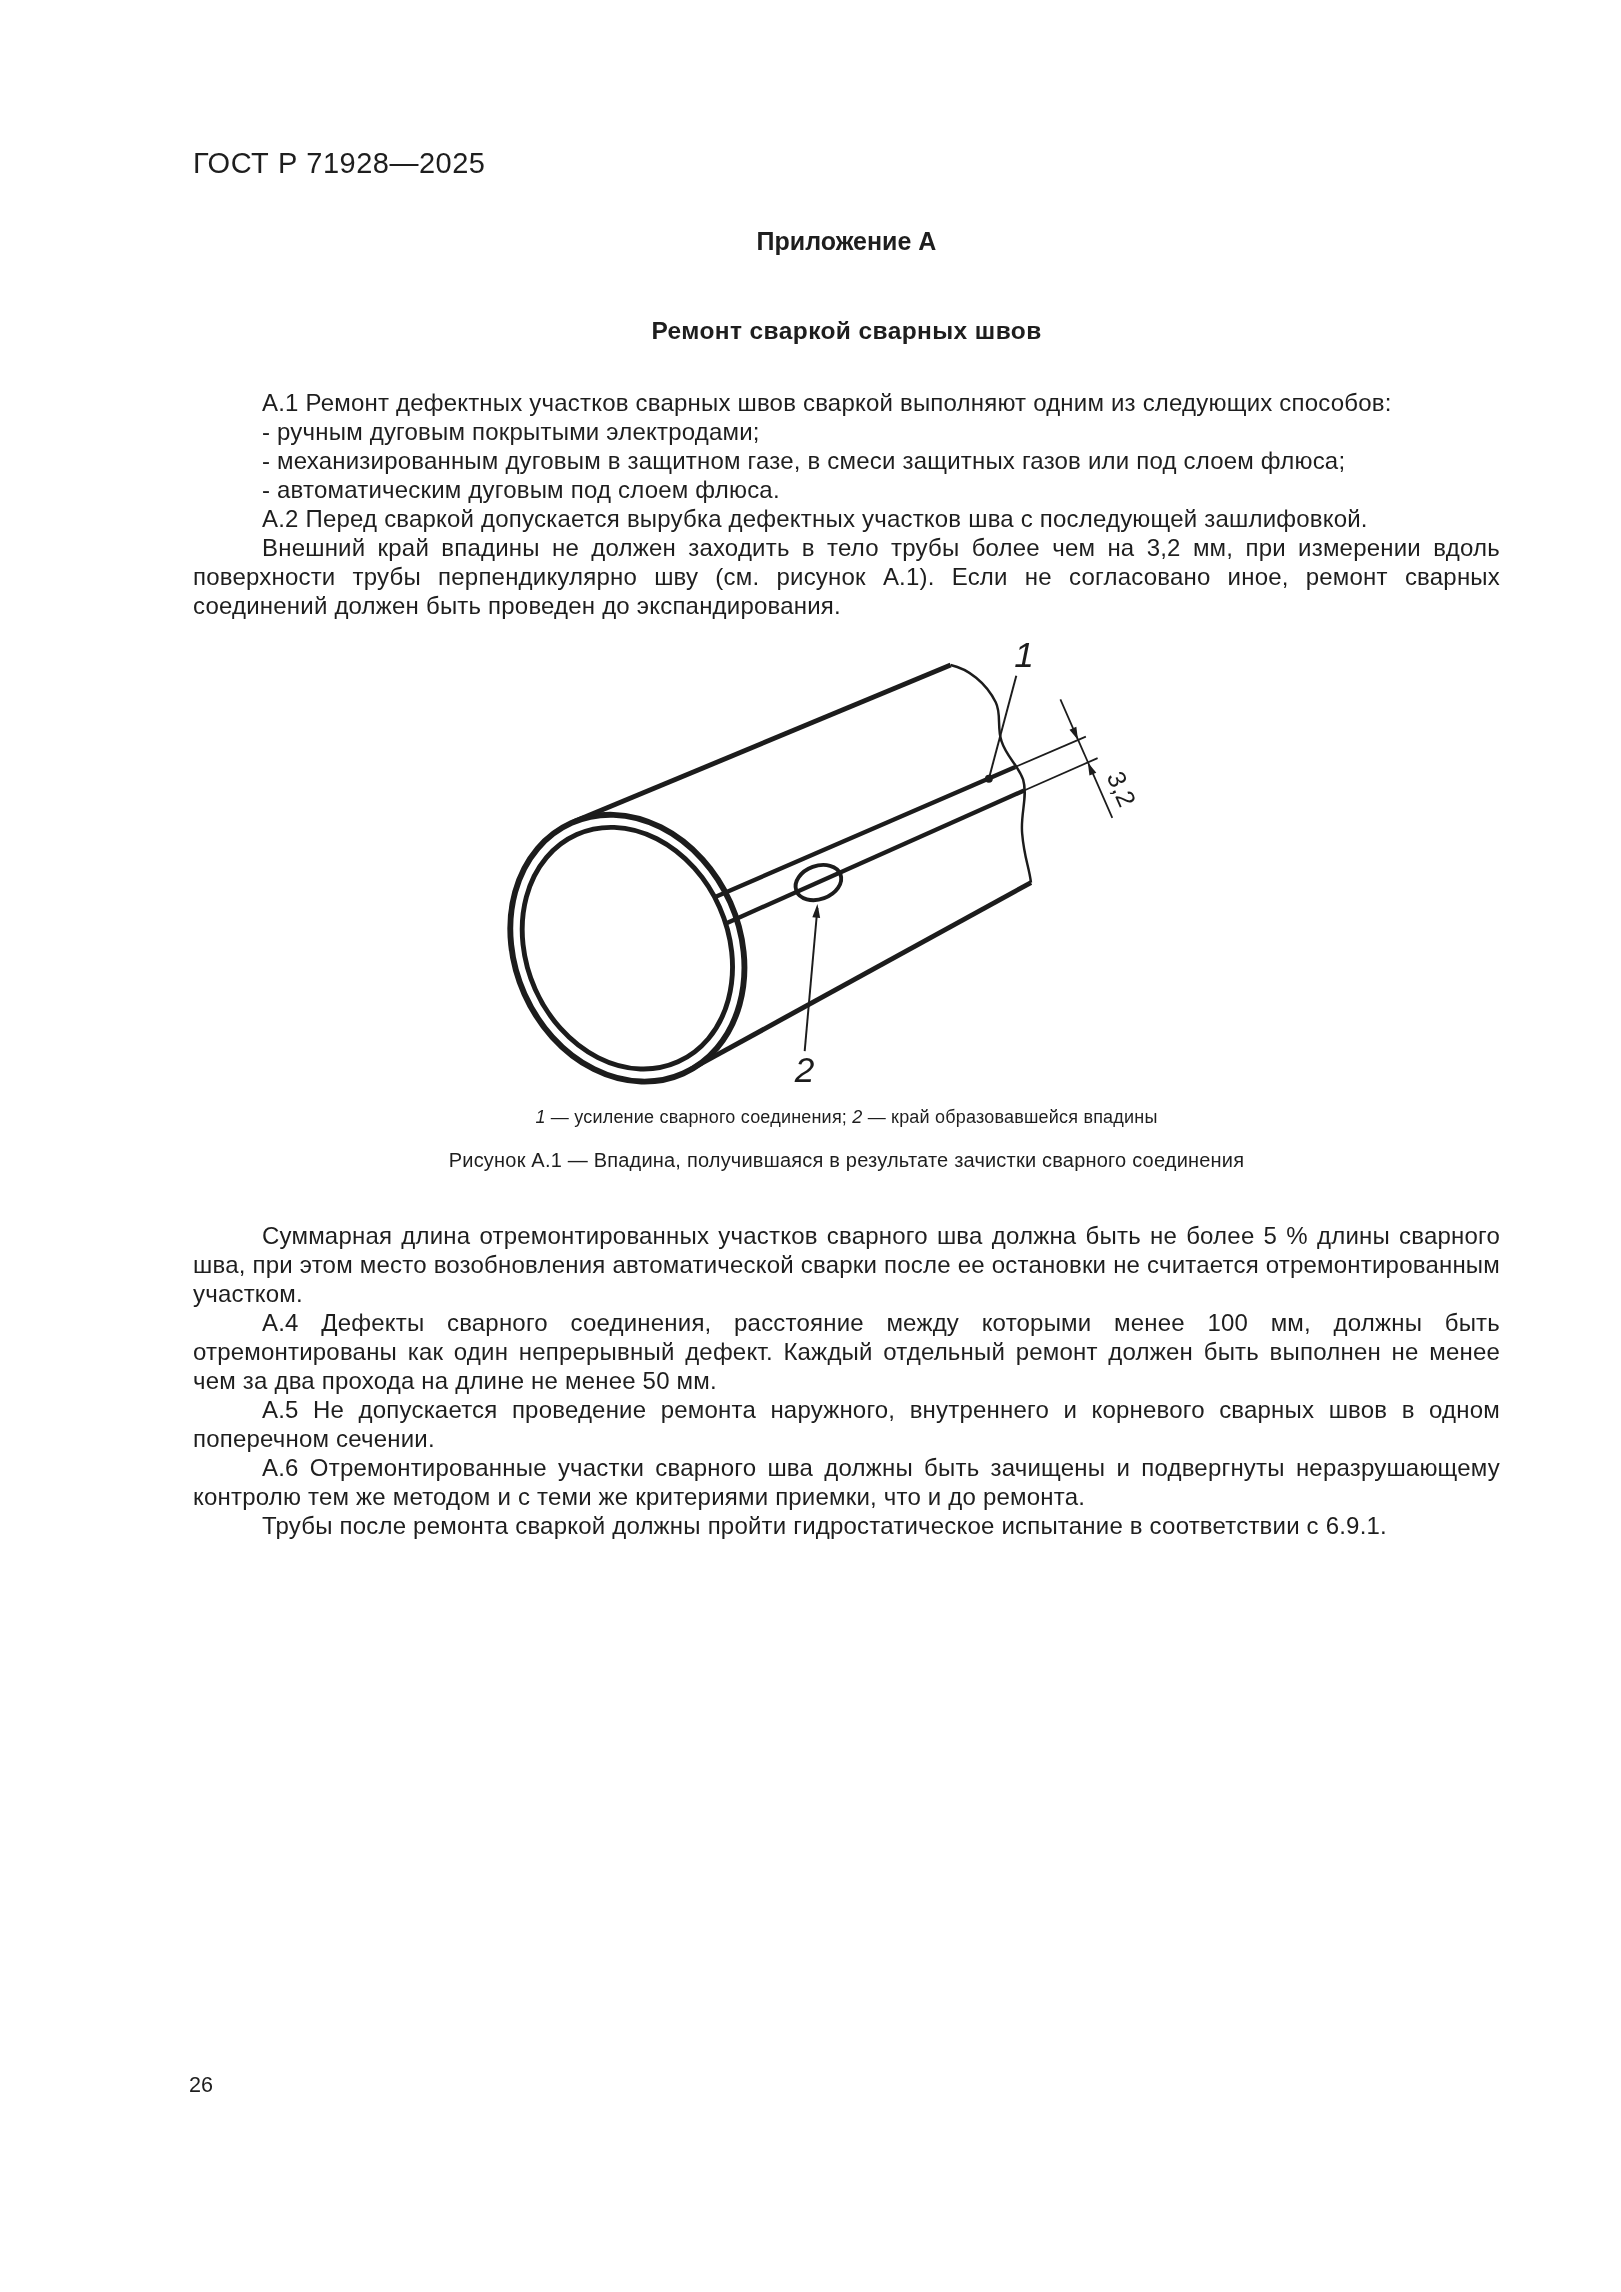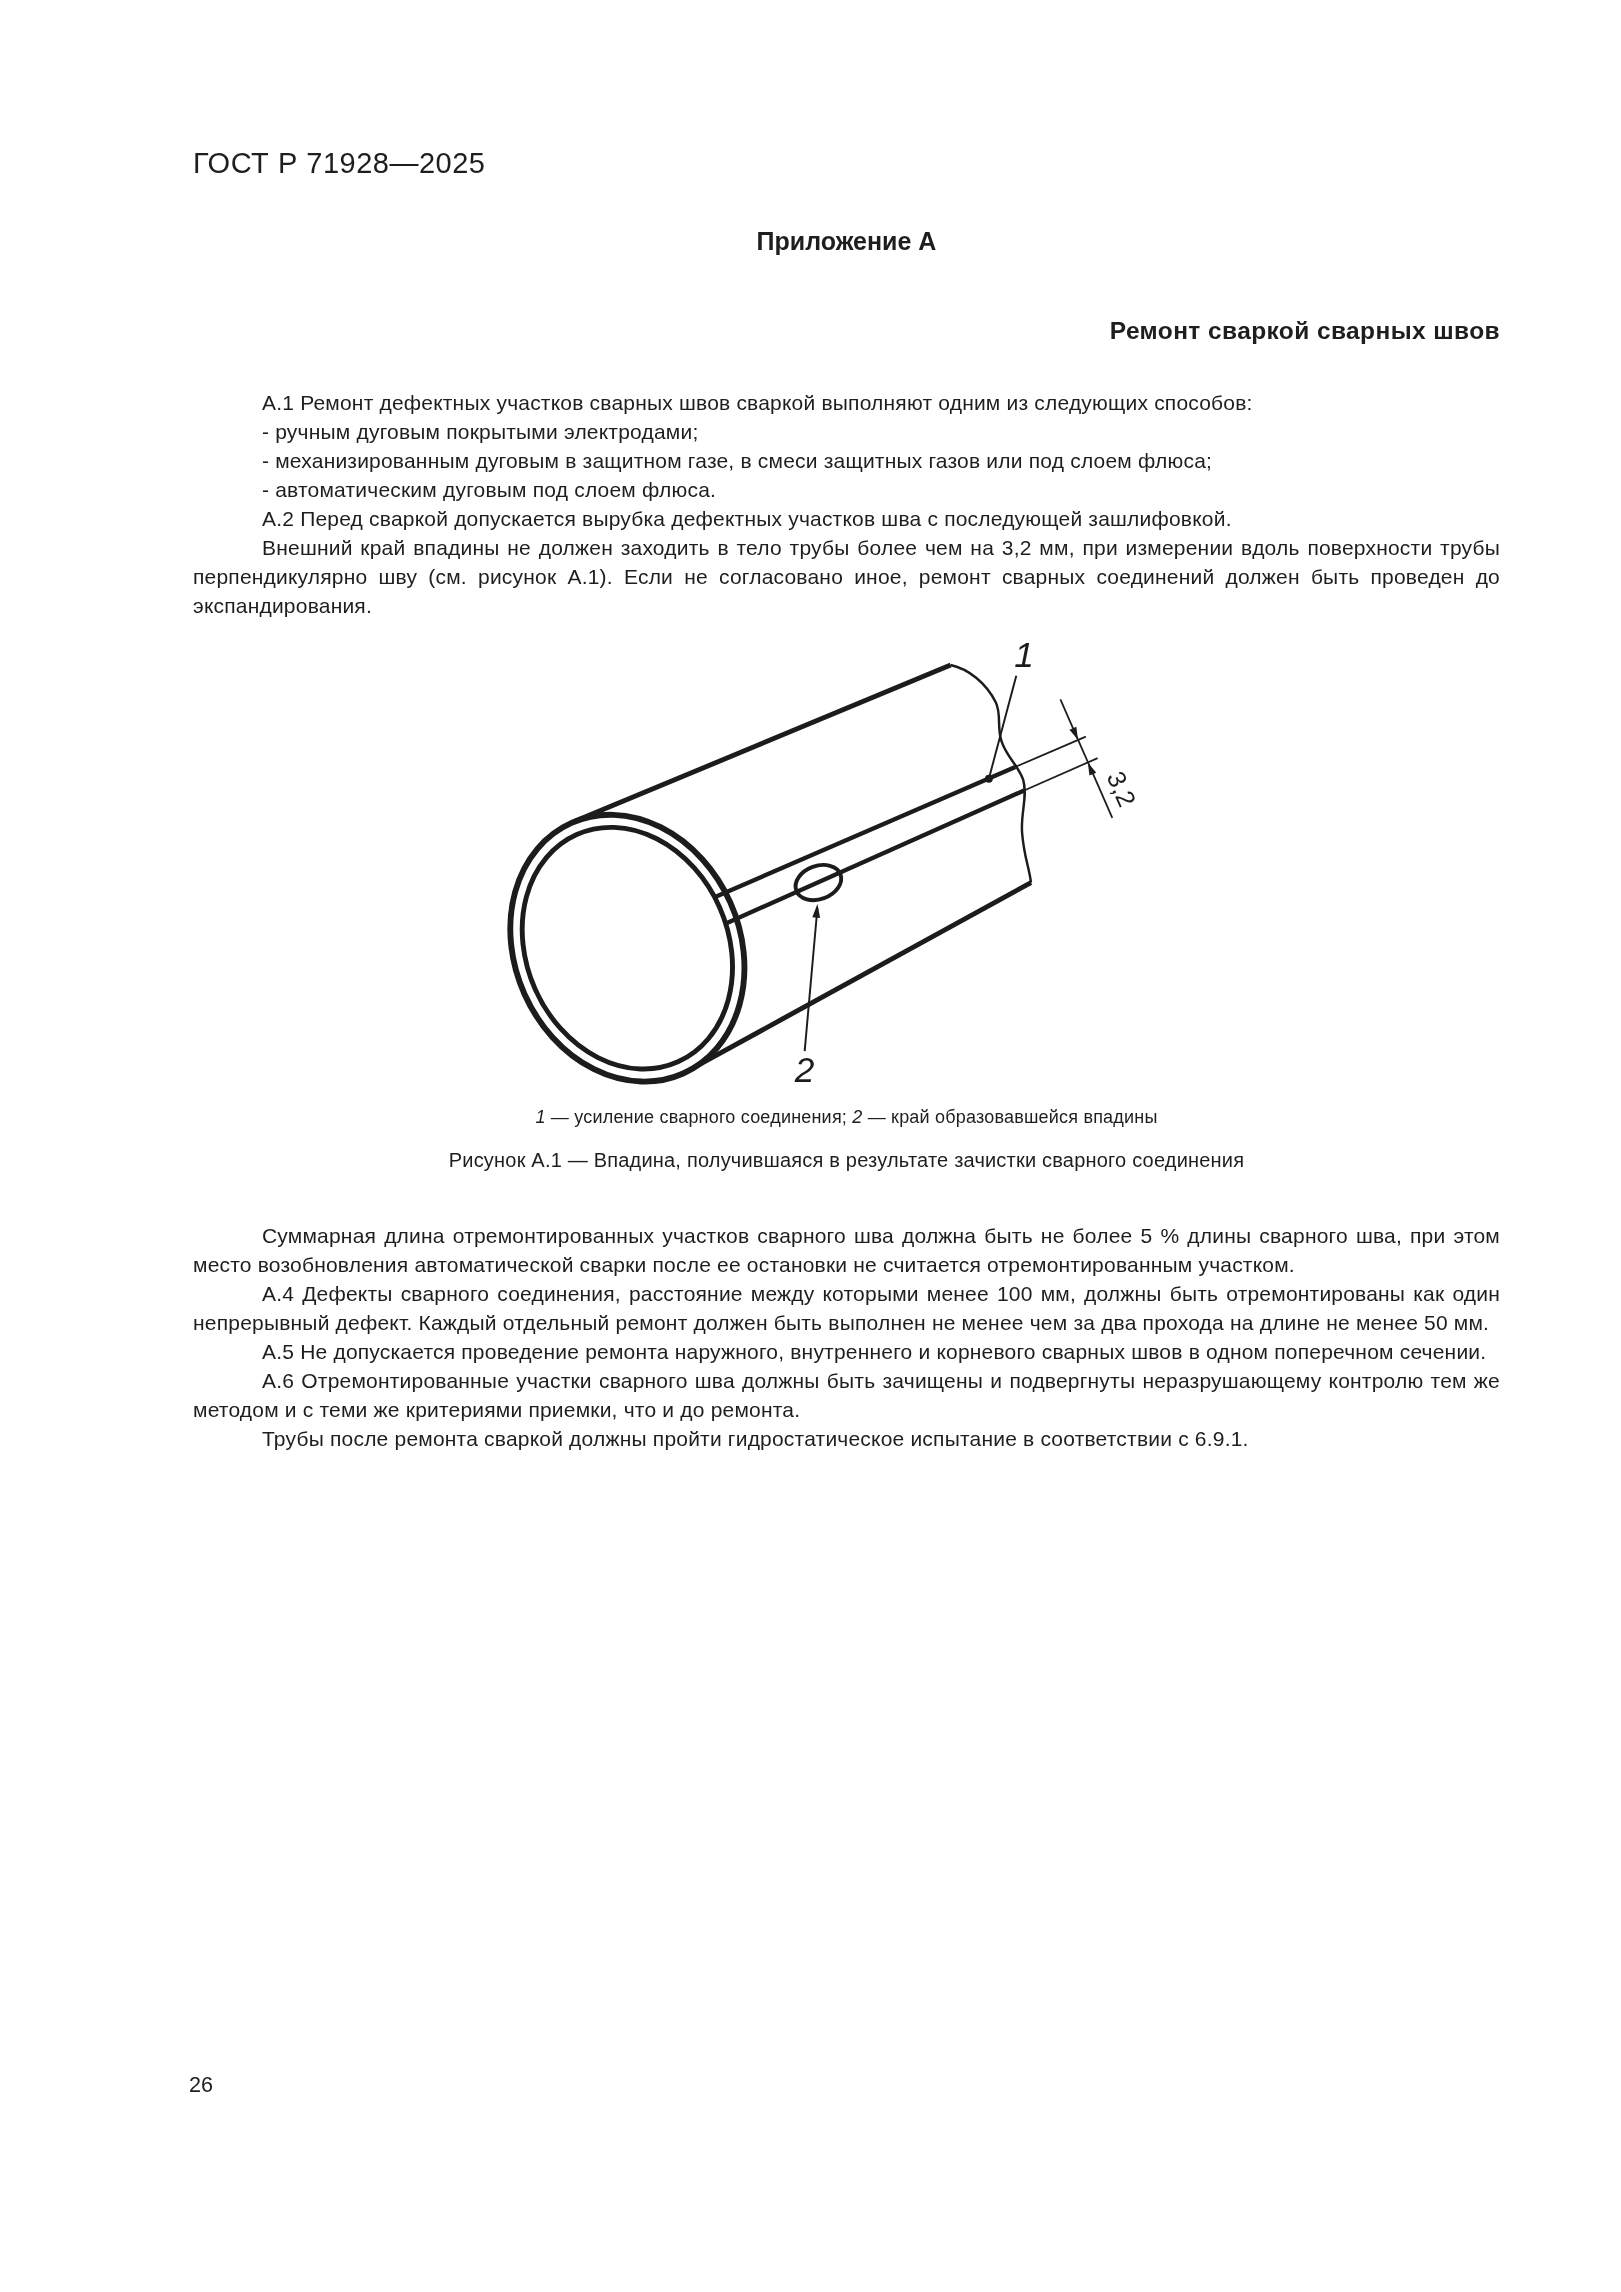--- a/index.html
+++ b/index.html
@@ -33,26 +33,25 @@
     top: 226px;
     font-size: 25px;
     font-weight: bold;
     line-height: 30px;
   }
   .section-title {
     top: 317px;
     font-size: 24.5px;
     font-weight: bold;
     letter-spacing: 0.4px;
-    text-align: right;
   }
   .body-block {
     left: 193px;
     width: 1307px;
-    font-size: 21px;
+    font-size: 24px;
     line-height: 29px;
     text-align: justify;
     letter-spacing: 0.2px;
   }
   .body-block p {
     margin: 0;
     text-indent: 69px;
   }
   #body-top { top: 388px; }
   #body-bottom { top: 1221px; }

